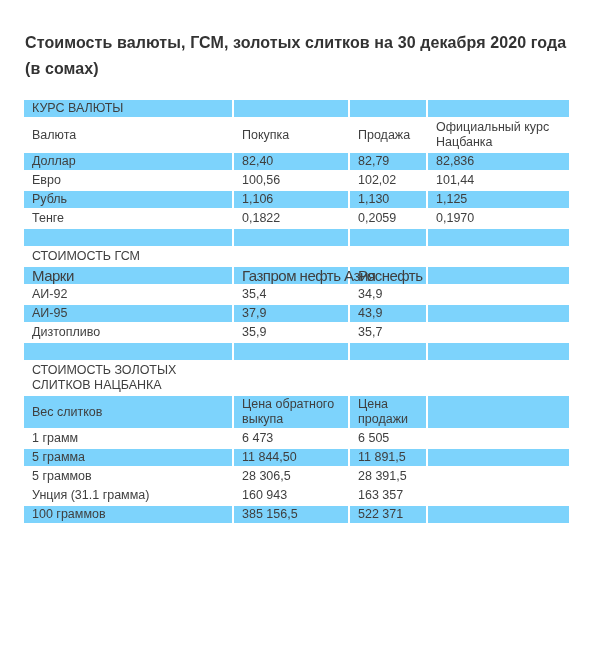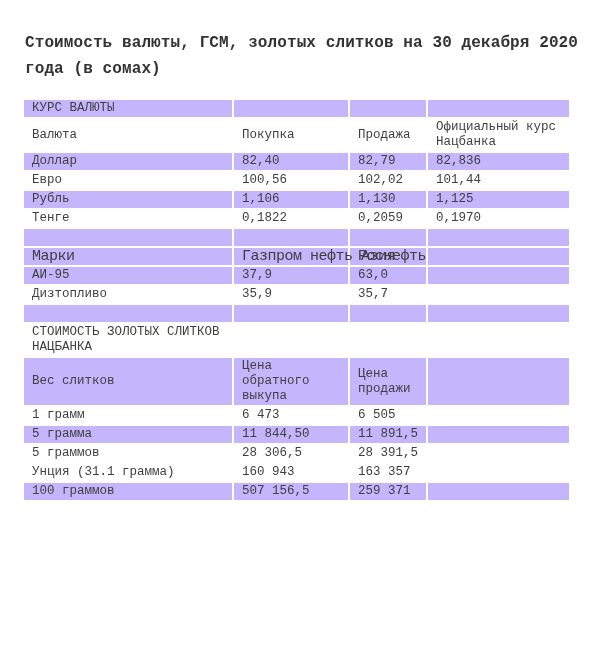--- a/index.html
+++ b/index.html
@@ -6,21 +6,20 @@
   html, body {
     width: 600px; height: 656px;
     background: #ffffff;
     font-family: "Liberation Sans", sans-serif;
     overflow: hidden;
   }
   .page {
     width: 600px; height: 636px;
     padding: 30px 22px 0 25px;
     background: #ffffff;
-    font-family: Liberation Mono, monospace;
   }
   .title {
     width: 556px;
     font-size: 16px;
     font-weight: bold;
     line-height: 26px;
     letter-spacing: 0.1px;
     color: #333333;
   }
   table.data {
@@ -39,21 +38,21 @@
     height: 17px;
     padding: 1px 8px;
     font-size: 12.5px;
     line-height: 15px;
     color: #3f3f3f;
     vertical-align: middle;
     text-align: left;
     white-space: nowrap;
     overflow: visible;
   }
-  tr.gray td { background: #c4b5fd; }
+  tr.gray td { background: #7dd3fc; }
   tr.wrap td { white-space: normal; }
   tr.tight td {
     font-size: 15px;
     letter-spacing: -0.5px;
     padding-right: 2px;
   }
   .source {
     margin-top: 22px;
     width: 553px;
     font-size: 12.5px;
@@ -112,30 +111,42 @@
           <td>0,1822</td>
           <td>0,2059</td>
           <td>0,1970</td>
         </tr>
         <tr class="gray">
           <td></td>
           <td></td>
           <td></td>
           <td></td>
         </tr>
+        <tr class="wrap">
+          <td>СТОИМОСТЬ ГСМ</td>
+          <td></td>
+          <td></td>
+          <td></td>
+        </tr>
         <tr class="gray tight">
           <td>Марки</td>
           <td>Газпром нефть Азия</td>
           <td>Роснефть</td>
           <td></td>
         </tr>
+        <tr class="">
+          <td>АИ-92</td>
+          <td>35,4</td>
+          <td>34,9</td>
+          <td></td>
+        </tr>
         <tr class="gray">
           <td>АИ-95</td>
           <td>37,9</td>
-          <td>63,0</td>
+          <td>43,9</td>
           <td></td>
         </tr>
         <tr class="">
           <td>Дизтопливо</td>
           <td>35,9</td>
           <td>35,7</td>
           <td></td>
         </tr>
         <tr class="gray">
           <td></td>
@@ -174,20 +185,20 @@
           <td></td>
         </tr>
         <tr class="">
           <td>Унция (31.1 грамма)</td>
           <td>160 943</td>
           <td>163 357</td>
           <td></td>
         </tr>
         <tr class="gray">
           <td>100 граммов</td>
-          <td>507 156,5</td>
-          <td>259 371</td>
+          <td>385 156,5</td>
+          <td>522 371</td>
           <td></td>
         </tr>
       </tbody>
   </table>
 
 </div>
 
 </body></html>

